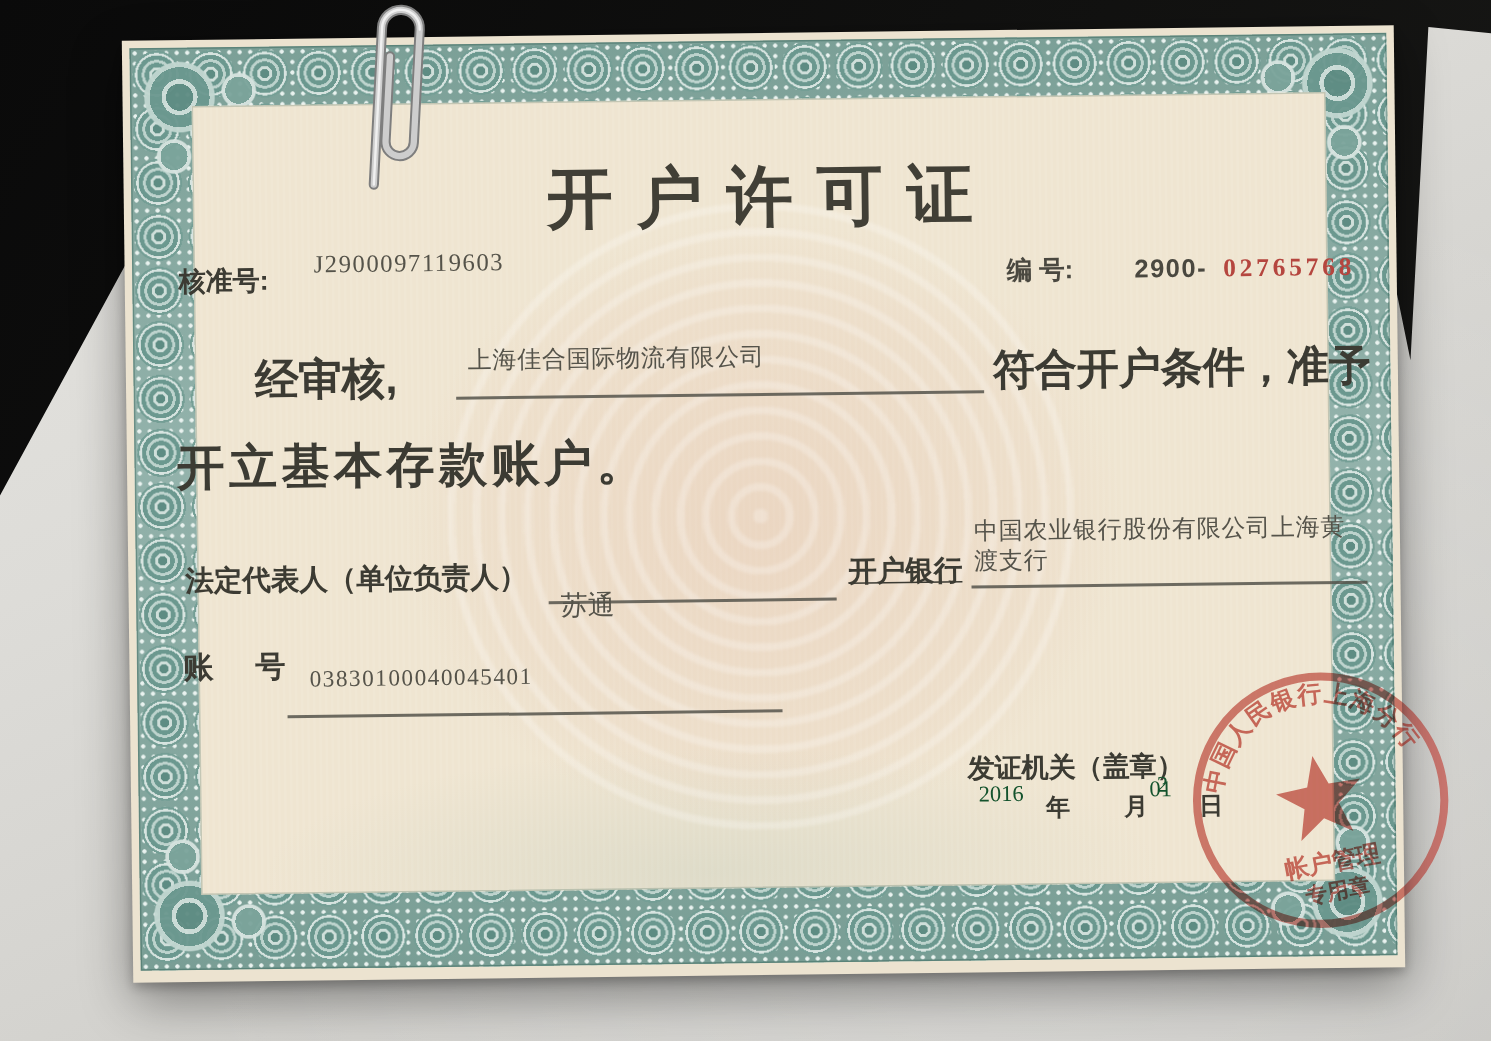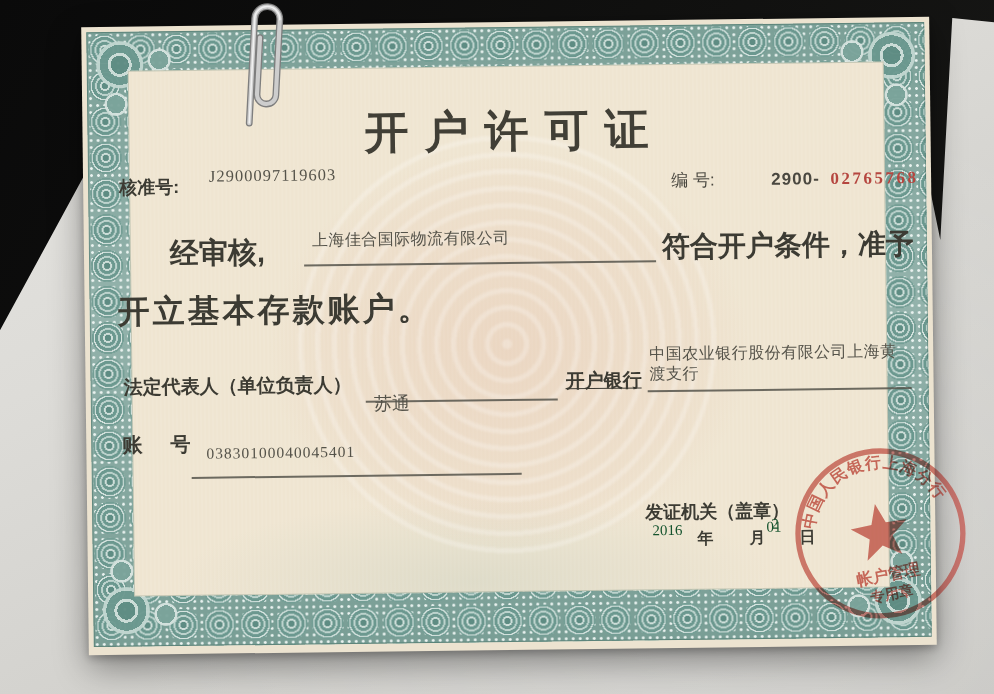--- a/index.html
+++ b/index.html
@@ -48,21 +48,21 @@
   
   .t{position:absolute;white-space:nowrap;}
   .lbl{font-weight:700;color:#3c3b33;}
   .val{font-family:"Liberation Serif",serif;color:#55534a;}
   .uline{position:absolute;height:2px;background:#55534b;opacity:.85;}
   .title{left:0;top:80px;width:100%;text-align:center;font-size:44px;font-weight:700;
          letter-spacing:16px;text-indent:16px;color:#413f36;}
   .approval-label{left:36px;top:149px;font-size:18px;}
   .approval-value{left:126px;top:141px;font-size:16.5px;letter-spacing:1px;}
   .serial-group{left:588px;top:149px;font-size:17px;}
-  .serial-group .lbl2{font-weight:400;color:#4a4840;margin-right:25px;}
+  .serial-group .lbl2{font-weight:700;color:#4a4840;margin-right:9px;}
   .serial-prefix{color:#4a4840;font-weight:700;letter-spacing:1px;margin-left:27px;}
   .serial-number{color:#b5463f;font-weight:700;letter-spacing:2.5px;margin-left:6px;
                  font-family:"Liberation Serif",serif;}
   .review-label{left:86px;top:208px;font-size:29px;}
   .company-value{left:228px;top:206px;font-size:16px;letter-spacing:.5px;}
   .u-company{left:220px;top:240px;width:352px;}
   .clause{left:578px;top:208px;font-size:28px;}
   .account-type{left:33px;top:264px;font-size:32px;letter-spacing:3px;}
   .legal-label{left:38px;top:348px;font-size:19px;}
   .legal-value{left:288px;top:368px;font-size:18px;}

